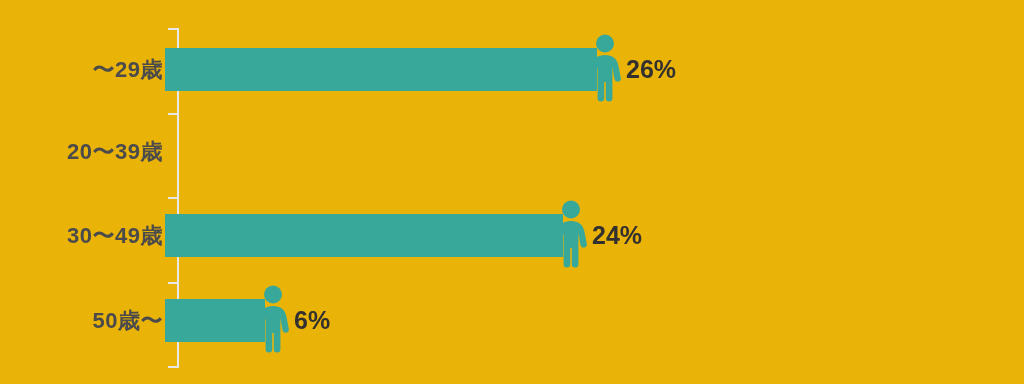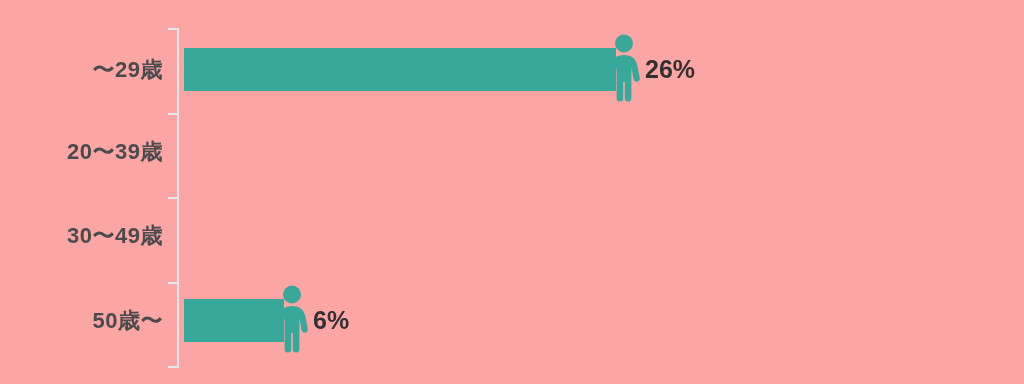--- a/index.html
+++ b/index.html
@@ -11,21 +11,21 @@
     height: 384px;
     background: #ffffff;
     font-family: "Liberation Sans", "DejaVu Sans", sans-serif;
     overflow: hidden;
   }
 
   #chart-root {
     position: relative;
     width: 1024px;
     height: 384px;
-    background: #fca5a5;
+    background: #eab308;
   }
 
   
   .axis-line {
     position: absolute;
     left: 177px;
     top: 28px;
     width: 2px;
     height: 340px;
     background: #e8e8e8;
@@ -58,21 +58,21 @@
     text-align: right;
     font-size: 22px;
     font-weight: bold;
     color: #4b4b4b;
     letter-spacing: 0.5px;
     white-space: nowrap;
   }
 
   .bar-wrap {
     position: absolute;
-    left: 184px;
+    left: 165px;
     top: 0;
     height: 85px;
     display: flex;
     align-items: center;
   }
 
   .bar {
     height: 43px;
     background: #38a89b;
     flex: 0 0 auto;
@@ -119,20 +119,30 @@
       <span class="value-label">26%</span>
     </div>
   </div>
 
   <div class="row" style="top:109px;">
     <div class="row-label">20〜39歳</div>
   </div>
 
   <div class="row" style="top:193px;">
     <div class="row-label">30〜49歳</div>
+    <div class="bar-wrap">
+      <div class="bar" style="width:398px;"></div>
+      <span class="person-icon">
+        <svg width="36" height="68" viewBox="0 0 36 68" xmlns="http://www.w3.org/2000/svg">
+          <circle cx="18" cy="9.5" r="9" fill="#38a89b"></circle>
+          <path d="M18 21 C 10.5 21 6 24.5 4.6 31.5 L 2.2 44 a 3.2 3.2 0 0 0 6.3 1.1 L 10.6 33 L 10.6 45 L 10.6 64.3 a 3.3 3.3 0 0 0 6.6 0 L 17.2 48 L 18.8 48 L 18.8 64.3 a 3.3 3.3 0 0 0 6.6 0 L 25.4 45 L 25.4 33 L 27.5 45.1 a 3.2 3.2 0 0 0 6.3 -1.1 L 31.4 31.5 C 30 24.5 25.5 21 18 21 Z" fill="#38a89b"></path>
+        </svg>
+      </span>
+      <span class="value-label">24%</span>
+    </div>
   </div>
 
   <div class="row" style="top:278px;">
     <div class="row-label">50歳〜</div>
     <div class="bar-wrap">
       <div class="bar" style="width:100px;"></div>
       <span class="person-icon">
         <svg width="36" height="68" viewBox="0 0 36 68" xmlns="http://www.w3.org/2000/svg">
           <circle cx="18" cy="9.5" r="9" fill="#38a89b"></circle>
           <path d="M18 21 C 10.5 21 6 24.5 4.6 31.5 L 2.2 44 a 3.2 3.2 0 0 0 6.3 1.1 L 10.6 33 L 10.6 45 L 10.6 64.3 a 3.3 3.3 0 0 0 6.6 0 L 17.2 48 L 18.8 48 L 18.8 64.3 a 3.3 3.3 0 0 0 6.6 0 L 25.4 45 L 25.4 33 L 27.5 45.1 a 3.2 3.2 0 0 0 6.3 -1.1 L 31.4 31.5 C 30 24.5 25.5 21 18 21 Z" fill="#38a89b"></path>

